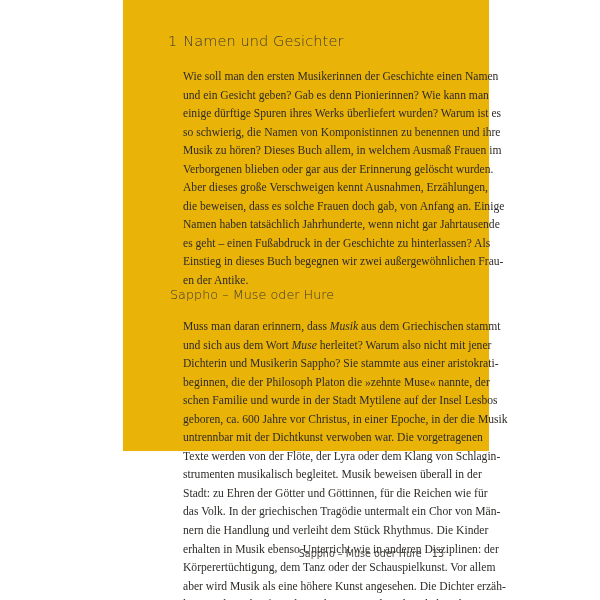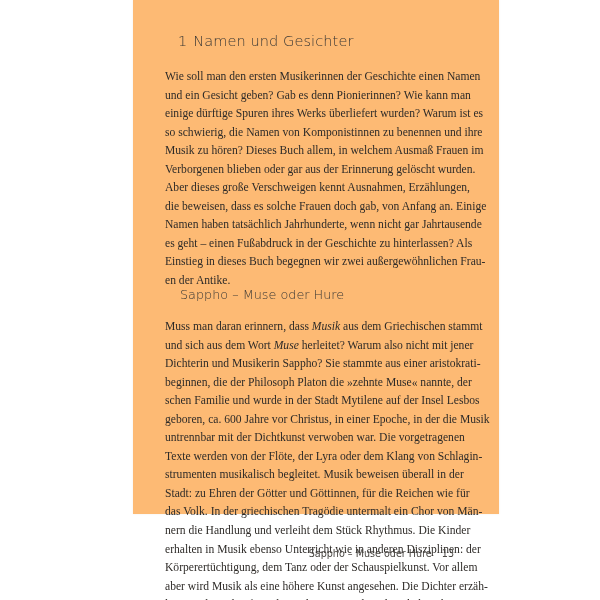--- a/index.html
+++ b/index.html
@@ -5,25 +5,25 @@
     html, body {
       margin: 0;
       padding: 0;
       width: 600px;
       height: 600px;
       background: #ffffff;
       overflow: hidden;
     }
     .page {
       position: absolute;
-      left: 133px;
+      left: 123px;
       top: 0;
       width: 366px;
-      height: 514px;
-      background: #fdba74;
+      height: 451px;
+      background: #eab308;
       box-shadow: 0 0 2px rgba(200,190,170,0.25);
     }
     .chapter-title {
       position: absolute;
       left: 45px;
       top: 33px;
       font-family: "DejaVu Sans", sans-serif;
       font-weight: 300;
       font-size: 14.5px;
       letter-spacing: 0.1px;
@@ -41,20 +41,21 @@
       color: #2e2b28;
       text-align: justify;
       hyphens: manual;
     }
     .body-text .line {
       display: block;
       height: 18.55px;
       white-space: nowrap;
       text-align: justify;
       text-align-last: justify;
+      margin-left: 28px;
     }
     .body-text .line.last {
       text-align-last: left;
     }
     .p1 { top: 68px; }
     .section-title {
       position: absolute;
       left: 47px;
       top: 287px;
       font-family: "DejaVu Sans", sans-serif;

